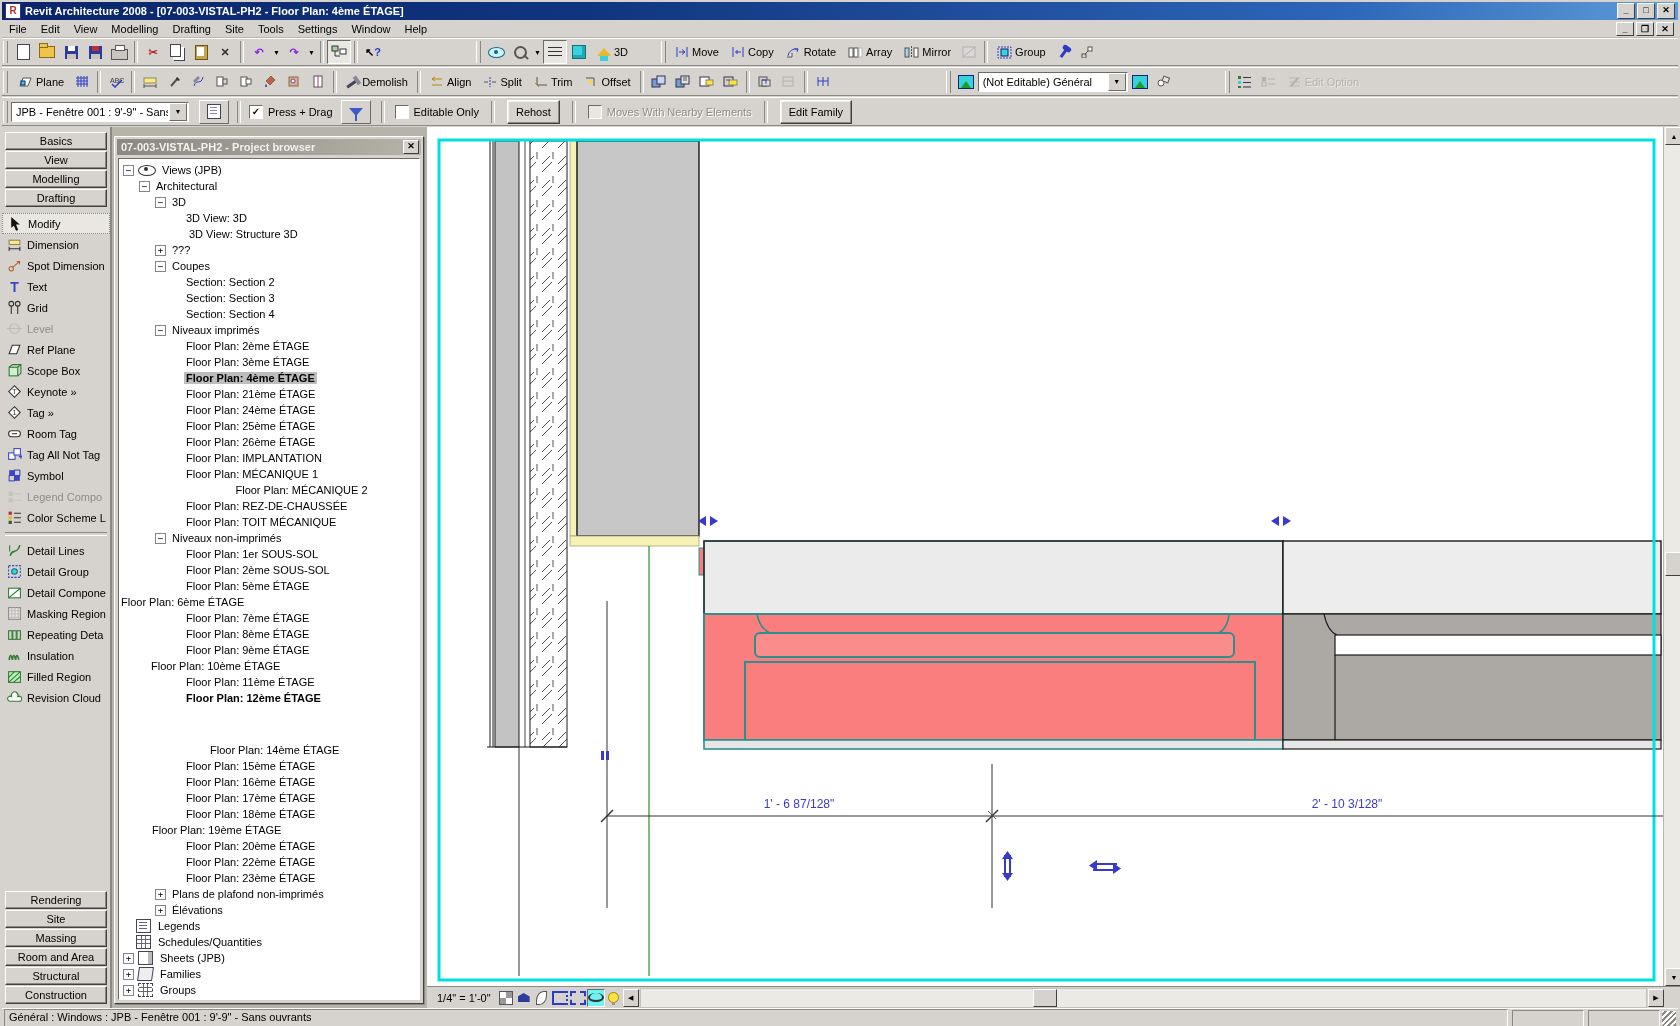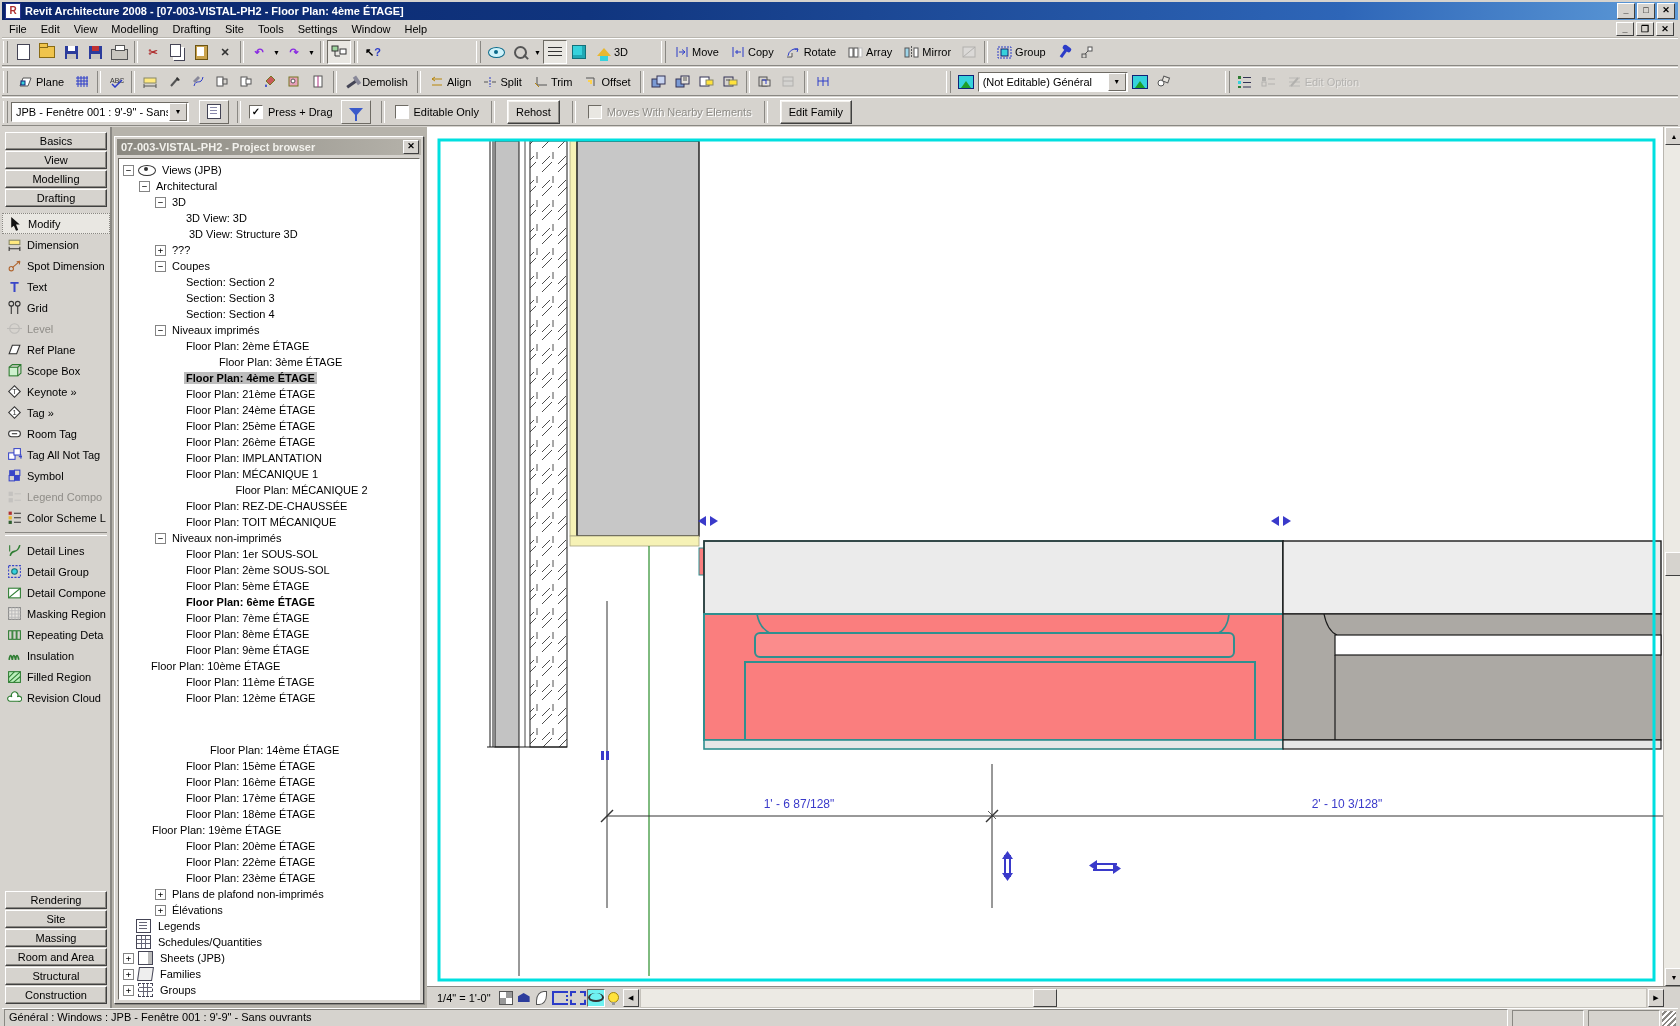--- a/index.html
+++ b/index.html
@@ -797,21 +797,21 @@
           <div class="trow" style="padding-left: 65px;">
             <span class="tlabel">Section: Section 4</span>
           </div>
           <div class="trow" style="padding-left: 36px;">
             <span class="ebox">−</span>
             <span class="tlabel">Niveaux imprimés</span>
           </div>
           <div class="trow" style="padding-left: 65px;">
             <span class="tlabel">Floor Plan: 2ème ÉTAGE</span>
           </div>
-          <div class="trow" style="padding-left: 98px;">
+          <div class="trow" style="padding-left: 65px;">
             <span class="tlabel">Floor Plan: 3ème ÉTAGE</span>
           </div>
           <div class="trow" style="padding-left: 65px;">
             <span class="tlabel sel">Floor Plan: 4ème ÉTAGE</span>
           </div>
           <div class="trow" style="padding-left: 65px;">
             <span class="tlabel">Floor Plan: 21ème ÉTAGE</span>
           </div>
           <div class="trow" style="padding-left: 65px;">
             <span class="tlabel">Floor Plan: 24ème ÉTAGE</span>
@@ -843,39 +843,39 @@
           </div>
           <div class="trow" style="padding-left: 65px;">
             <span class="tlabel">Floor Plan: 1er SOUS-SOL</span>
           </div>
           <div class="trow" style="padding-left: 65px;">
             <span class="tlabel">Floor Plan: 2ème SOUS-SOL</span>
           </div>
           <div class="trow" style="padding-left: 65px;">
             <span class="tlabel">Floor Plan: 5ème ÉTAGE</span>
           </div>
-          <div class="trow" style="padding-left: 65px; font-weight: bold;">
+          <div class="trow" style="">
             <span class="tlabel">Floor Plan: 6ème ÉTAGE</span>
           </div>
           <div class="trow" style="padding-left: 65px;">
             <span class="tlabel">Floor Plan: 7ème ÉTAGE</span>
           </div>
           <div class="trow" style="padding-left: 65px;">
             <span class="tlabel">Floor Plan: 8ème ÉTAGE</span>
           </div>
           <div class="trow" style="padding-left: 65px; text-align: center;">
             <span class="tlabel">Floor Plan: 9ème ÉTAGE</span>
           </div>
           <div class="trow" style="padding-left: 30px;">
             <span class="tlabel">Floor Plan: 10ème ÉTAGE</span>
           </div>
           <div class="trow" style="padding-left: 65px;">
             <span class="tlabel">Floor Plan: 11ème ÉTAGE</span>
           </div>
-          <div class="trow" style="padding-left: 65px;">
+          <div class="trow" style="padding-left: 65px; font-weight: bold;">
             <span class="tlabel">Floor Plan: 12ème ÉTAGE</span>
           </div>
           <div class="trow" style="padding-left: 89px; margin-top: 36px;">
             <span class="tlabel">Floor Plan: 14ème ÉTAGE</span>
           </div>
           <div class="trow" style="padding-left: 65px;">
             <span class="tlabel">Floor Plan: 15ème ÉTAGE</span>
           </div>
           <div class="trow" style="padding-left: 65px;">
             <span class="tlabel">Floor Plan: 16ème ÉTAGE</span>

